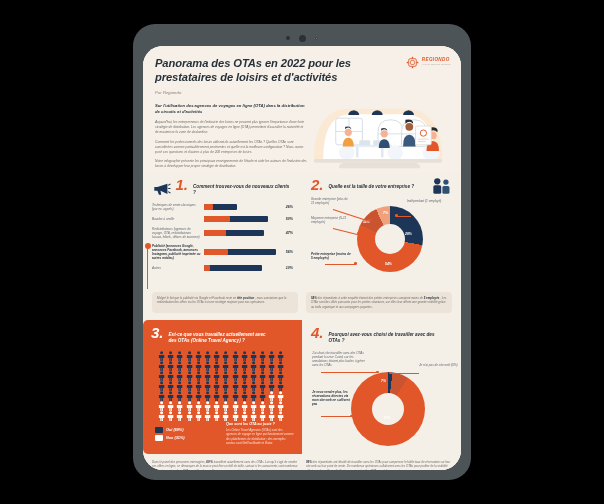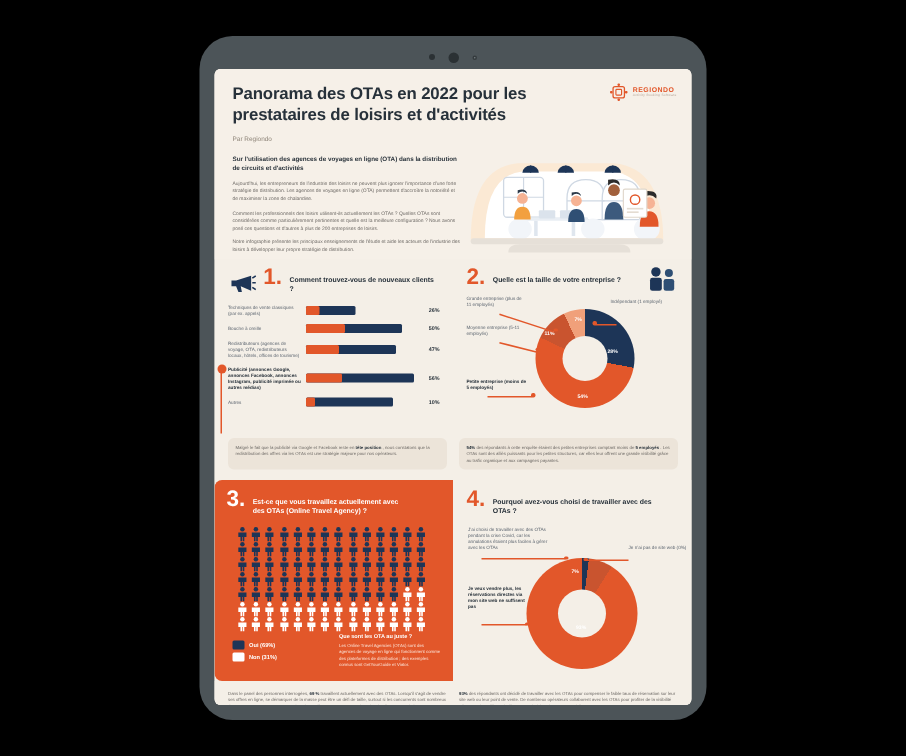--- a/index.html
+++ b/index.html
@@ -22,21 +22,21 @@
   .cams { position: absolute; top: 9px; left: 0; width: 100%; height: 10px;
           display: flex; align-items: center; justify-content: center; gap: 9px; }
   .cam-a { width: 4px; height: 4px; border-radius: 50%; background: #2b3134; }
   .cam-b { width: 7px; height: 7px; border-radius: 50%; background: #2b3134; }
   .cam-c { width: 3px; height: 3px; border-radius: 50%; background: #7d878b;
            border: 1px solid #353b3e; }
 
   .screen-in {
     position: absolute; left: 10px; top: 22px;
     width: 318px; height: 424px;
-    background: #f2ece4; border-radius: 4px; overflow: hidden;
+    background: #f2ece4; border-radius: 20px; overflow: hidden; font-style: italic;
   }
 
   
   .poster { position: relative; width: 318px; height: 424px; background: #f4efe7; }
 
   
   .hdr { position: relative; background: #f6f0e8; padding: 10px 12px 6px 12px; height: 127px; }
   .logo { position: absolute; right: 10px; top: 9px; display: flex; align-items: center; gap: 3px; }
   .logo-mark { width: 13px; height: 13px; position: relative; }
   .logo-txt { line-height: 1; }

